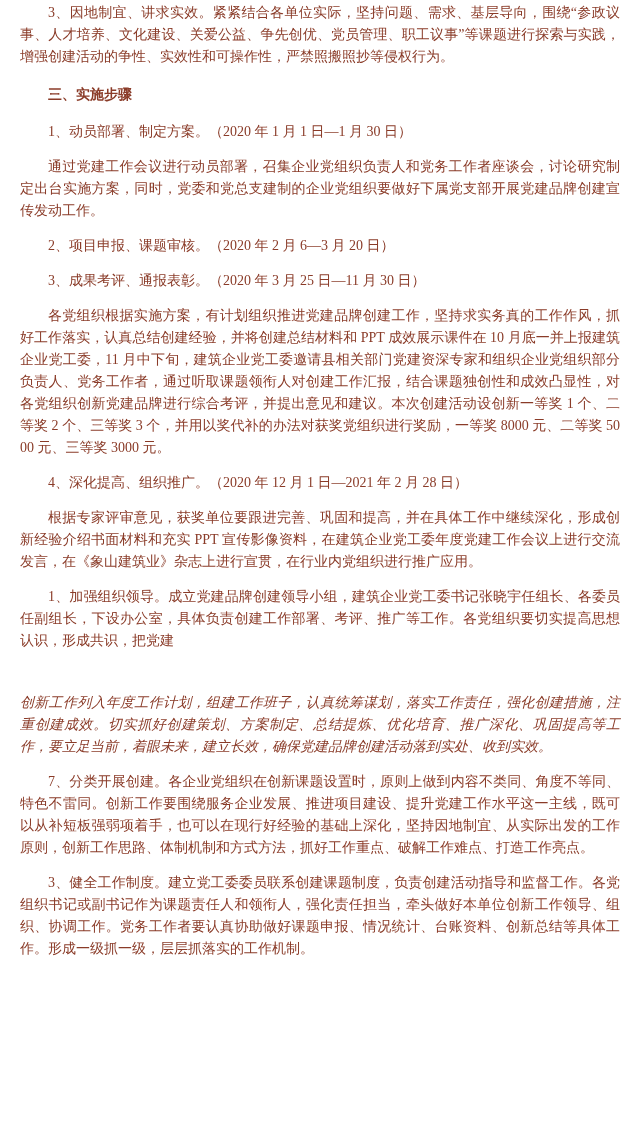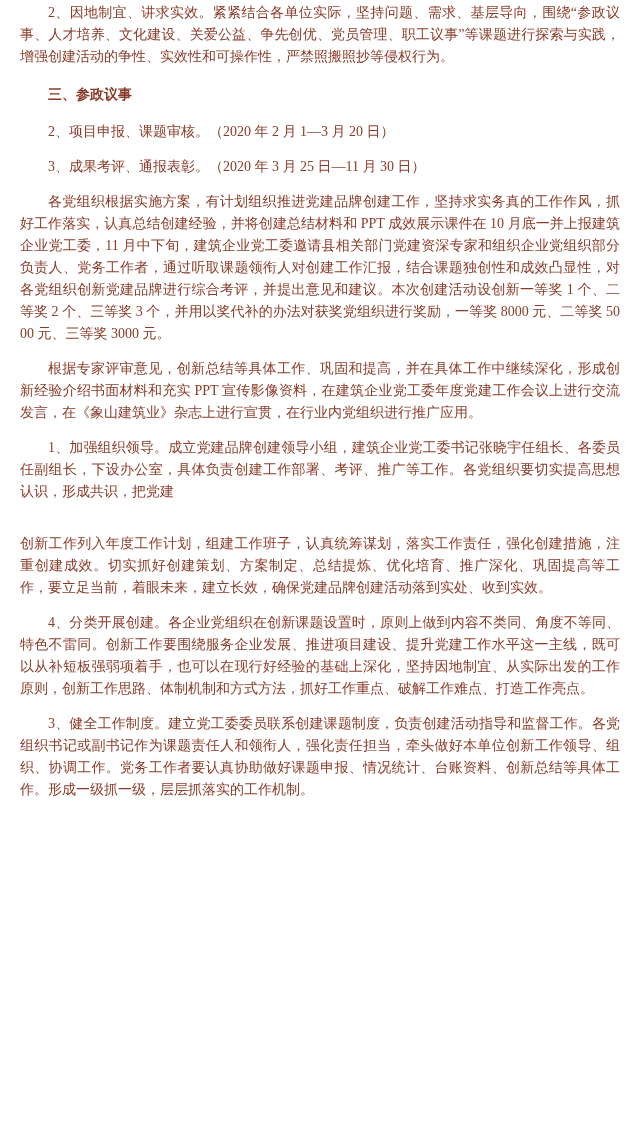--- a/index.html
+++ b/index.html
@@ -15,42 +15,45 @@
   }
   .doc { padding: 2px 20px 30px 20px; }
   p.block {
     margin: 0 0 13px 0;
     text-align: justify;
     text-indent: 2em;
     word-break: break-all;
   }
   p.continuation { text-indent: 0; }
   p.heading { font-weight: 700; margin: 16px 0 15px 0; }
-  p.pagebreak { margin-top: 30px; }
+  p.pagebreak { margin-top: 40px; font-style: italic; }
 </style>
 </head>
 <body style="background: rgb(255, 255, 255); color: rgb(138, 59, 40);">
 
 <div class="doc">
 
 
-  <p class="block">2、因地制宜、讲求实效。紧紧结合各单位实际，坚持问题、需求、基层导向，围绕“参政议事、人才培养、文化建设、关爱公益、争先创优、党员管理、职工议事”等课题进行探索与实践，增强创建活动的争性、实效性和可操作性，严禁照搬照抄等侵权行为。</p>
+  <p class="block">3、因地制宜、讲求实效。紧紧结合各单位实际，坚持问题、需求、基层导向，围绕“参政议事、人才培养、文化建设、关爱公益、争先创优、党员管理、职工议事”等课题进行探索与实践，增强创建活动的争性、实效性和可操作性，严禁照搬照抄等侵权行为。</p>
 
-  <p class="block heading">三、参政议事</p>
+  <p class="block heading">三、实施步骤</p>
 
+  <p class="block">1、动员部署、制定方案。（2020 年 1 月 1 日—1 月 30 日）</p>
+  <p class="block">通过党建工作会议进行动员部署，召集企业党组织负责人和党务工作者座谈会，讨论研究制定出台实施方案，同时，党委和党总支建制的企业党组织要做好下属党支部开展党建品牌创建宣传发动工作。</p>
 
-  <p class="block">2、项目申报、课题审核。（2020 年 2 月 1—3 月 20 日）</p>
+  <p class="block">2、项目申报、课题审核。（2020 年 2 月 6—3 月 20 日）</p>
 
   <p class="block">3、成果考评、通报表彰。（2020 年 3 月 25 日—11 月 30 日）</p>
   <p class="block">各党组织根据实施方案，有计划组织推进党建品牌创建工作，坚持求实务真的工作作风，抓好工作落实，认真总结创建经验，并将创建总结材料和 PPT 成效展示课件在 10 月底一并上报建筑企业党工委，11 月中下旬，建筑企业党工委邀请县相关部门党建资深专家和组织企业党组织部分负责人、党务工作者，通过听取课题领衔人对创建工作汇报，结合课题独创性和成效凸显性，对各党组织创新党建品牌进行综合考评，并提出意见和建议。本次创建活动设创新一等奖 1 个、二等奖 2 个、三等奖 3 个，并用以奖代补的办法对获奖党组织进行奖励，一等奖 8000 元、二等奖 5000 元、三等奖 3000 元。</p>
 
-  <p class="block">根据专家评审意见，创新总结等具体工作、巩固和提高，并在具体工作中继续深化，形成创新经验介绍书面材料和充实 PPT 宣传影像资料，在建筑企业党工委年度党建工作会议上进行交流发言，在《象山建筑业》杂志上进行宣贯，在行业内党组织进行推广应用。</p>
+  <p class="block">4、深化提高、组织推广。（2020 年 12 月 1 日—2021 年 2 月 28 日）</p>
+  <p class="block">根据专家评审意见，获奖单位要跟进完善、巩固和提高，并在具体工作中继续深化，形成创新经验介绍书面材料和充实 PPT 宣传影像资料，在建筑企业党工委年度党建工作会议上进行交流发言，在《象山建筑业》杂志上进行宣贯，在行业内党组织进行推广应用。</p>
 
 
   <p class="block">1、加强组织领导。成立党建品牌创建领导小组，建筑企业党工委书记张晓宇任组长、各委员任副组长，下设办公室，具体负责创建工作部署、考评、推广等工作。各党组织要切实提高思想认识，形成共识，把党建</p>
 
   <p class="block continuation pagebreak">创新工作列入年度工作计划，组建工作班子，认真统筹谋划，落实工作责任，强化创建措施，注重创建成效。切实抓好创建策划、方案制定、总结提炼、优化培育、推广深化、巩固提高等工作，要立足当前，着眼未来，建立长效，确保党建品牌创建活动落到实处、收到实效。</p>
 
-  <p class="block">4、分类开展创建。各企业党组织在创新课题设置时，原则上做到内容不类同、角度不等同、特色不雷同。创新工作要围绕服务企业发展、推进项目建设、提升党建工作水平这一主线，既可以从补短板强弱项着手，也可以在现行好经验的基础上深化，坚持因地制宜、从实际出发的工作原则，创新工作思路、体制机制和方式方法，抓好工作重点、破解工作难点、打造工作亮点。</p>
+  <p class="block">7、分类开展创建。各企业党组织在创新课题设置时，原则上做到内容不类同、角度不等同、特色不雷同。创新工作要围绕服务企业发展、推进项目建设、提升党建工作水平这一主线，既可以从补短板强弱项着手，也可以在现行好经验的基础上深化，坚持因地制宜、从实际出发的工作原则，创新工作思路、体制机制和方式方法，抓好工作重点、破解工作难点、打造工作亮点。</p>
 
   <p class="block">3、健全工作制度。建立党工委委员联系创建课题制度，负责创建活动指导和监督工作。各党组织书记或副书记作为课题责任人和领衔人，强化责任担当，牵头做好本单位创新工作领导、组织、协调工作。党务工作者要认真协助做好课题申报、情况统计、台账资料、创新总结等具体工作。形成一级抓一级，层层抓落实的工作机制。</p>
 
 </div>
 
 </body></html>

